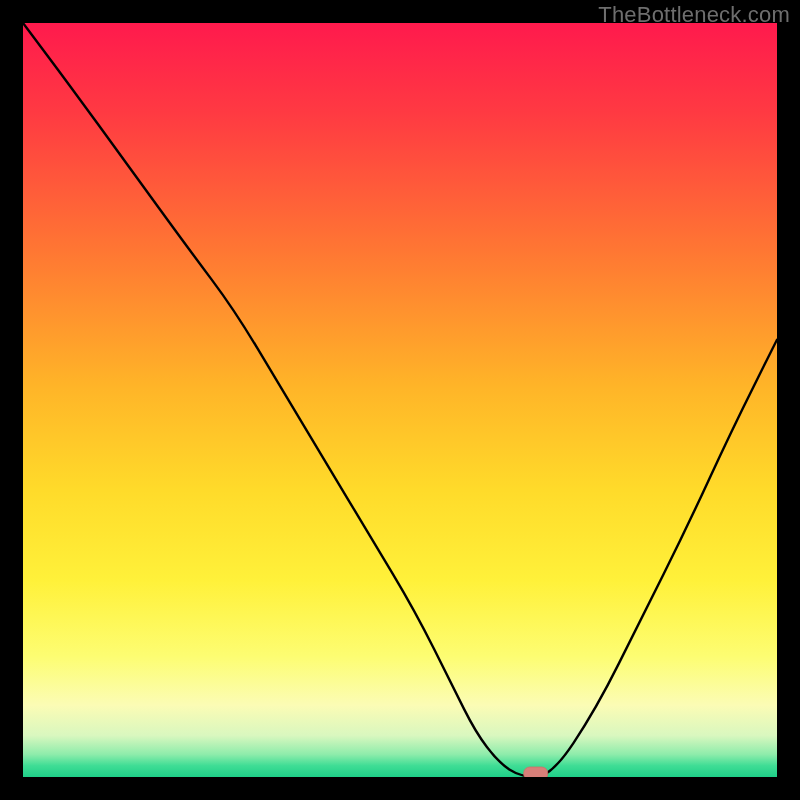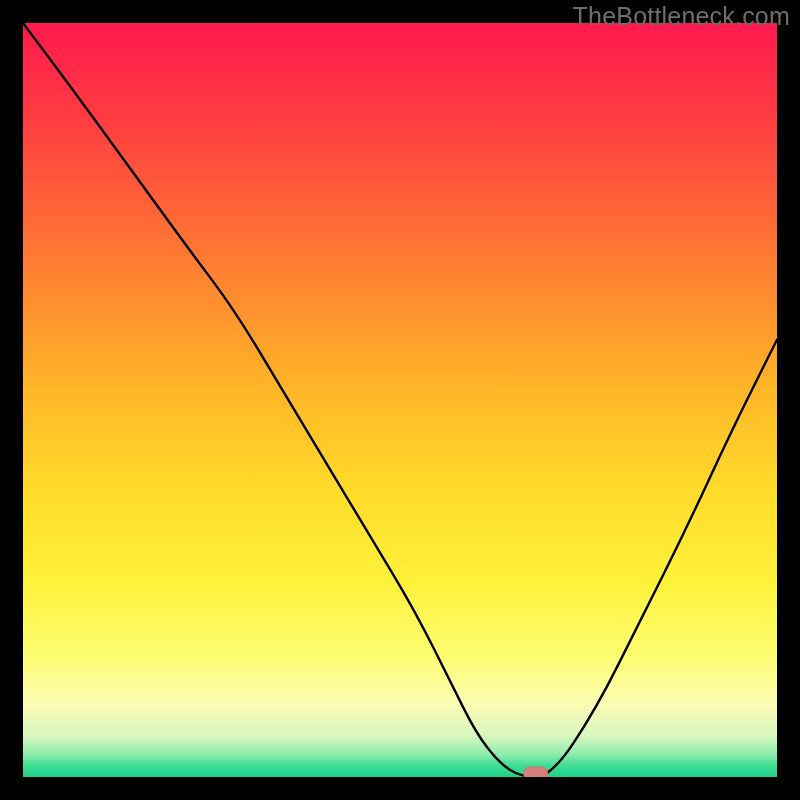--- a/index.html
+++ b/index.html
@@ -15,21 +15,21 @@
     position: relative;
     width: 800px;
     height: 800px;
     background: #000;
   }
   .watermark {
     position: absolute;
     top: 2px;
     right: 10px;
     color: #6e6e6e;
-    font-size: 25px;
+    font-size: 22px;
     font-weight: 500;
     letter-spacing: 0.2px;
     z-index: 5;
   }
   .plot {
     position: absolute;
     left: 23px;
     top: 23px;
     width: 754px;
     height: 754px;

